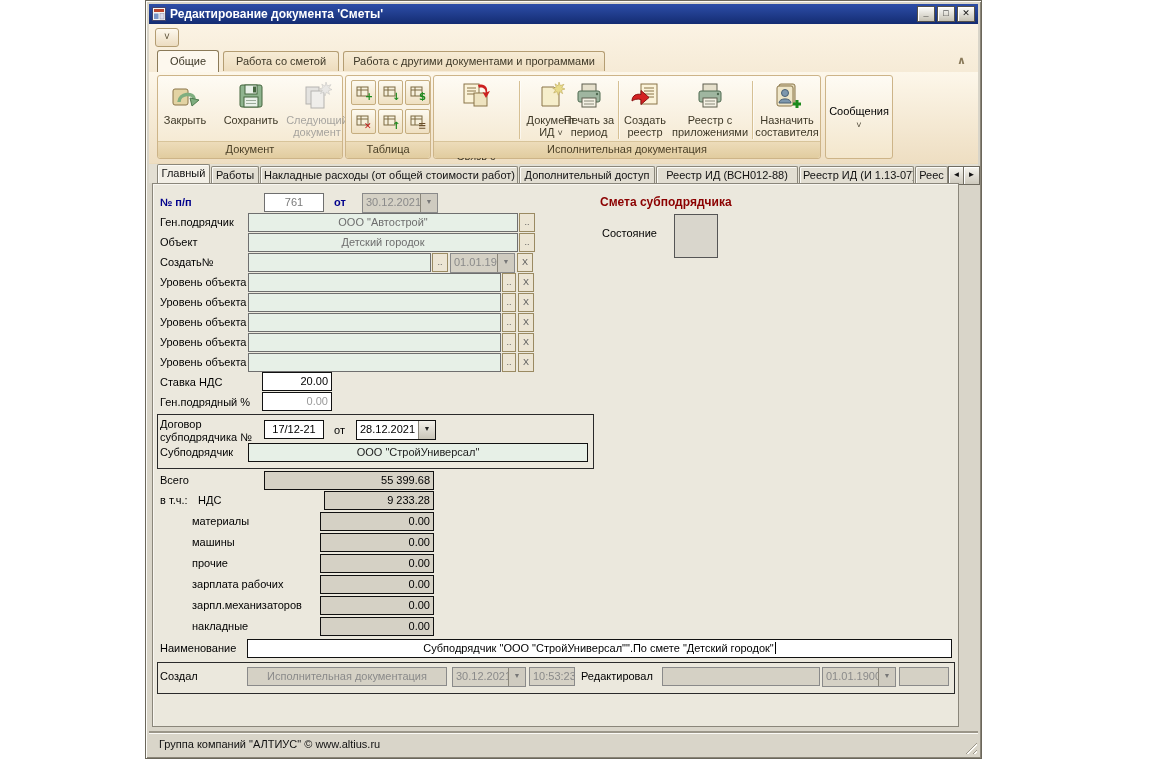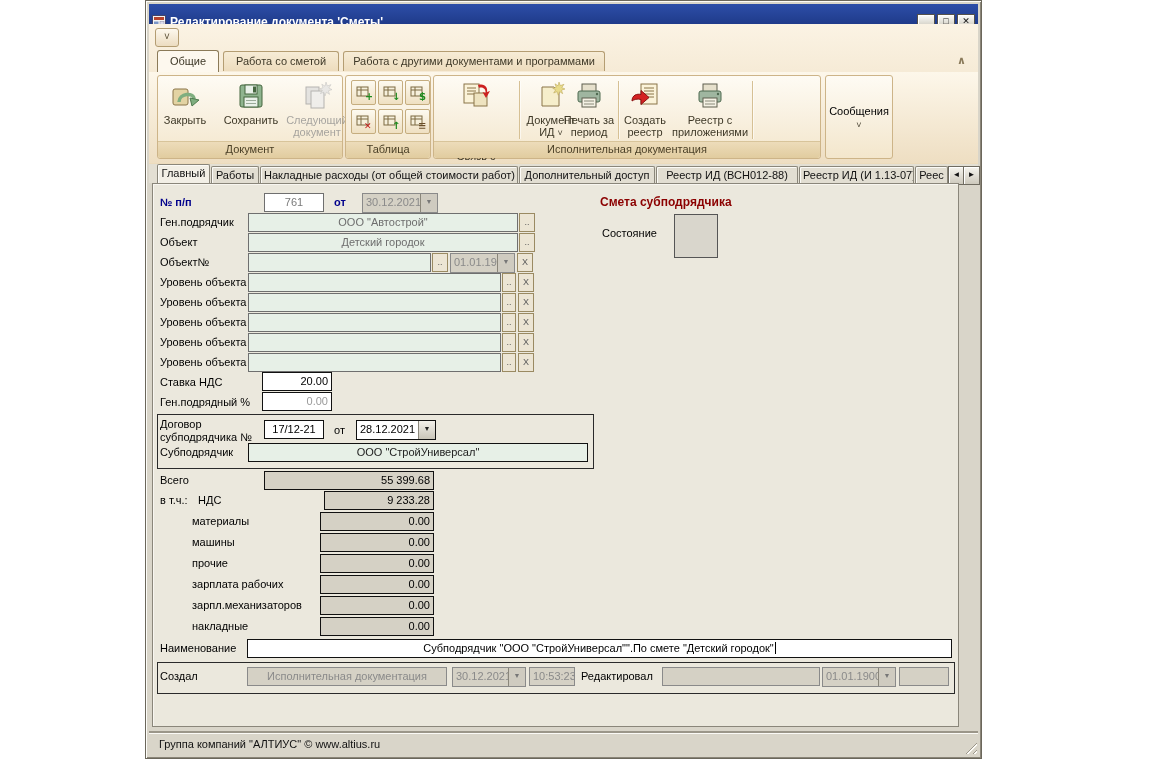--- a/index.html
+++ b/index.html
@@ -3,21 +3,21 @@
 <meta charset="utf-8">
 <style>
   html,body{margin:0;padding:0;}
   body{width:1152px;height:759px;background:#ffffff;position:relative;overflow:hidden;
        font-family:"Liberation Sans","DejaVu Sans",sans-serif;font-size:11px;color:#000;}
   .win{position:absolute;left:145px;top:0;width:837px;height:759px;background:#d9d5c9;
        border:1px solid #6b675b;box-sizing:border-box;
        box-shadow:inset 1px 1px 0 #fdfcf8, inset -1px -1px 0 #8a8578;}
   
   .titlebar{position:absolute;left:3px;top:3px;right:3px;height:20px;
-       background:linear-gradient(#2d4ea8,#142c72);display:flex;align-items:center;padding:18px 3px;box-sizing:border-box;}
+       background:linear-gradient(#2d4ea8,#142c72);display:flex;align-items:center;padding:2px 3px;box-sizing:border-box;}
   .title-text{flex:1;color:#fff;font-size:12px;font-weight:bold;margin-left:4px;white-space:nowrap;overflow:hidden;}
   .tbtn{width:16px;height:14px;margin-left:2px;background:linear-gradient(#fdfdfb,#c6c2b4);
        border:1px solid #55514a;box-shadow:inset 1px 1px 0 #fff;font-size:9px;line-height:12px;
        text-align:center;color:#111;font-weight:bold;cursor:default;}
   
   .ribbon{position:absolute;left:3px;top:23px;right:3px;height:140px;
        background:linear-gradient(#fbf3e4,#ecdbbc);border-bottom:1px solid #b3a078;}
   .qat-btn{position:absolute;left:6px;top:4px;width:22px;height:17px;border:1px solid #b49d72;border-radius:3px;
        background:linear-gradient(#fdf8ee,#ecdcc0);font-size:10px;line-height:15px;text-align:center;color:#5a4f36;}
   .rtabs{position:absolute;left:0;top:26px;right:0;height:22px;}
@@ -262,20 +262,35 @@
               <rect x="5" y="11" width="22" height="11" rx="2" fill="#9fb6a0" stroke="#4f6a50"></rect>
               <circle cx="24" cy="14" r="1.2" fill="#4f6a50"></circle>
               <rect x="9" y="18" width="14" height="9" fill="#f4f1e4" stroke="#5f5f4f"></rect>
               <line x1="11" y1="21" x2="21" y2="21" stroke="#8a8a7a"></line>
                 <line x1="11" y1="24" x2="21" y2="24" stroke="#8a8a7a"></line>
             </svg>
           </span>
           <span class="rlab">Реестр с приложениями</span>
         </div>
         <div class="sepv" style="left:318px;"></div>
+        <div class="rbtn" style="left:321px;width:64px;">
+          <span class="ric">
+            <svg width="32" height="32" viewBox="0 0 32 32">
+              <rect x="8" y="4" width="16" height="20" rx="2" fill="#e2d8b8" stroke="#8a7548"></rect>
+              <rect x="6" y="6" width="16" height="20" rx="2" fill="#efe6c8" stroke="#8a7548"></rect>
+              <circle cx="14" cy="13" r="3.5" fill="#7d97ad" stroke="#4a5f73"></circle>
+              <path d="M8 23 C8 17.5 20 17.5 20 23 Z" fill="#7d97ad" stroke="#4a5f73"></path>
+              <g stroke="#1d8a1d" stroke-width="3">
+                  <line x1="26" y1="20" x2="26" y2="28"></line>
+                  <line x1="22" y1="24" x2="30" y2="24"></line>
+                </g>
+            </svg>
+          </span>
+          <span class="rlab">Назначить составителя</span>
+        </div>
         <div class="rglabel">Исполнительная документация</div>
       </div>
 
       <div class="rgroup msg-group" style="left:676px;width:68px;">
         <span>Сообщения</span>
         <span class="chev">˅</span>
       </div>
     </div>
   </div>
 
@@ -306,21 +321,21 @@
     <div class="fld green" style="left:95px;top:29px;width:270px;">ООО "Автострой"</div>
     <div class="bsm" style="left:366px;top:29px;width:16px;">..</div>
 
     <div class="lbl" style="left:449px;top:43px;">Состояние</div>
     <div class="statebox" style="left:521px;top:30px;width:42px;height:42px;"></div>
 
     <div class="lbl" style="left:7px;top:52px;">Объект</div>
     <div class="fld green" style="left:95px;top:49px;width:270px;">Детский городок</div>
     <div class="bsm" style="left:366px;top:49px;width:16px;">..</div>
 
-    <div class="lbl" style="left:7px;top:72px;">Объект№</div>
+    <div class="lbl" style="left:7px;top:72px;">Создать№</div>
     <div class="fld green" style="left:95px;top:69px;width:183px;"></div>
     <div class="bsm" style="left:279px;top:69px;width:16px;">..</div>
     <div class="combo disabled" style="left:297px;top:69px;width:65px;">
       <span>01.01.1900</span>
       <span class="da">▼</span>
     </div>
     <div class="bsm" style="left:364px;top:69px;width:16px;">X</div>
 
     <div class="lbl" style="left:7px;top:92px;">Уровень объекта 1</div>
     <div class="fld green" style="left:95px;top:89px;width:253px;"></div>

